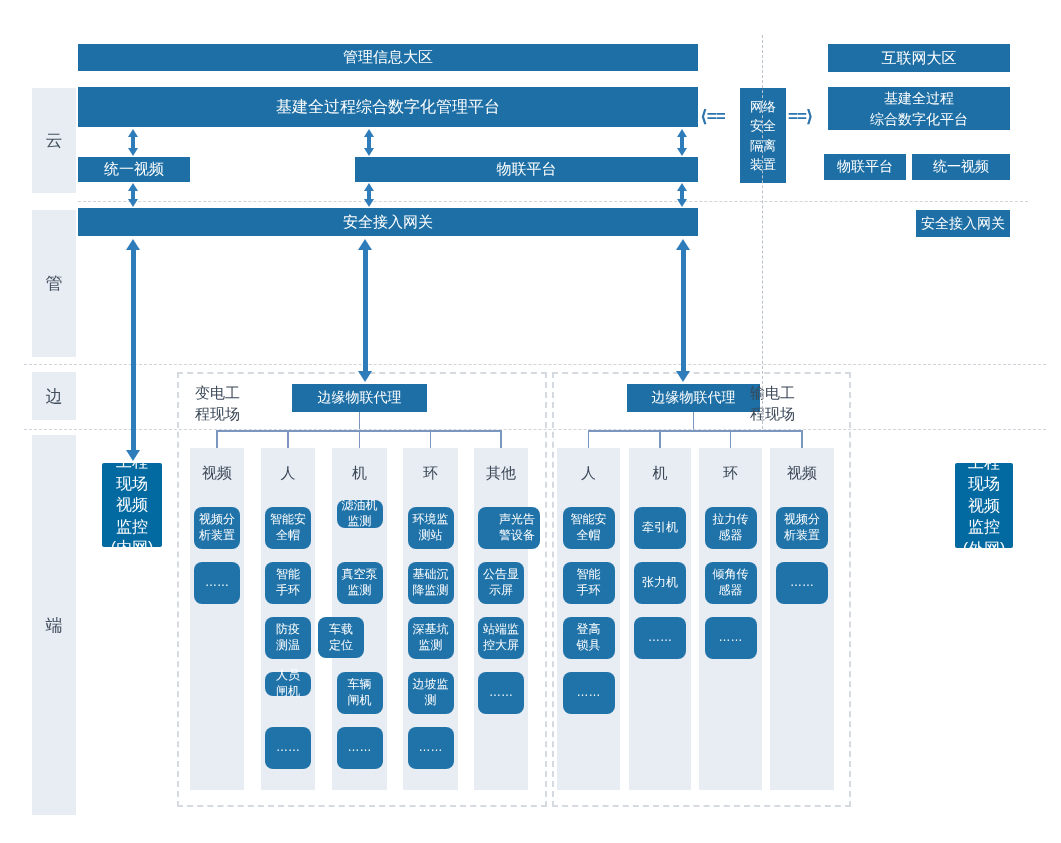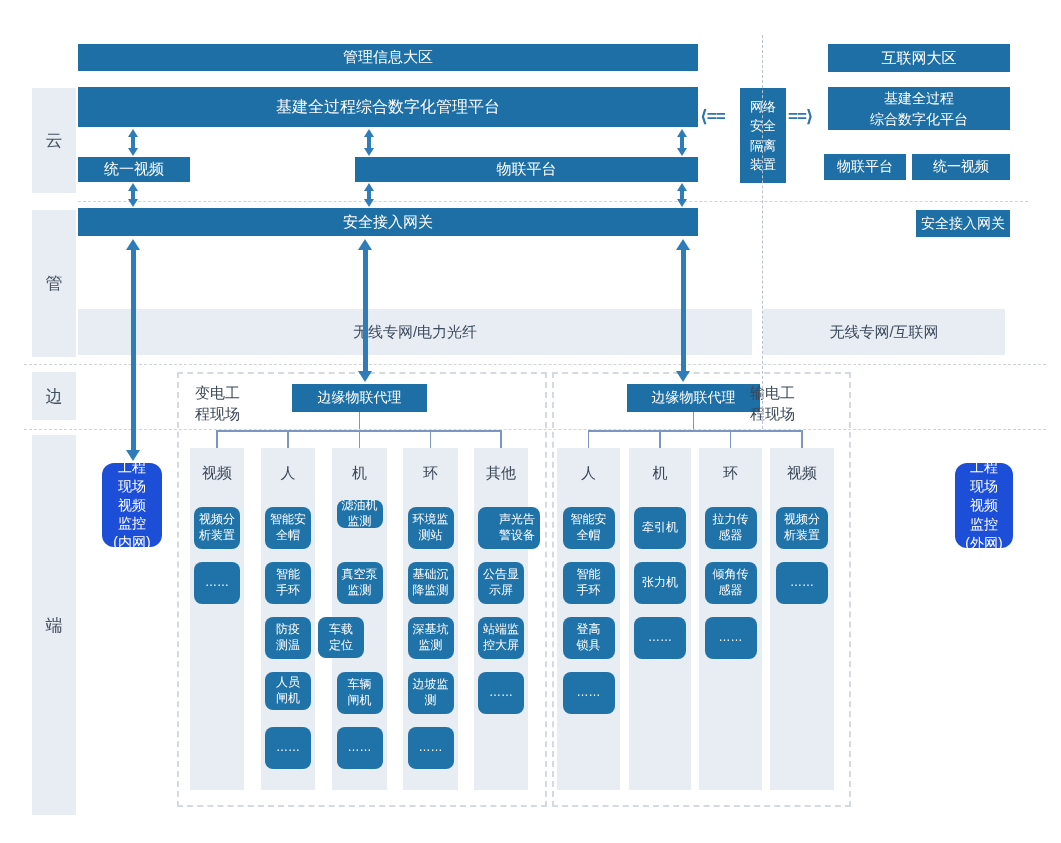--- a/index.html
+++ b/index.html
@@ -24,21 +24,21 @@
   #bar-net-right{left:763px;top:309px;width:242px;height:46px;font-size:15px;}
   #r-title{left:828px;top:44px;width:182px;height:28px;font-size:15px;}
   #r-platform{left:828px;top:87px;width:182px;height:43px;font-size:14px;line-height:1.5;}
   #r-iot{left:824px;top:154px;width:82px;height:26px;font-size:14px;}
   #r-video{left:912px;top:154px;width:98px;height:26px;font-size:14px;}
   #r-gateway{left:916px;top:210px;width:94px;height:27px;font-size:14px;}
   #isolation{left:740px;top:88px;width:46px;height:95px;font-size:13px;line-height:1.5;z-index:1;}
   .iso-arrow{position:absolute;color:#2e75ad;font-weight:bold;font-size:17px;letter-spacing:-1px;}
   #iso-left{left:700px;top:106px;}
   #iso-right{left:788px;top:106px;}
-  .monitor{position:absolute;background:#1d4ed8;color:#fff;border-radius:12px;font-size:14px;
+  .monitor{position:absolute;background:#0369a1;color:#fff;border-radius:2px;font-size:16px;
        line-height:1.35;display:flex;align-items:center;justify-content:center;text-align:center;}
   #mon-intra{left:102px;top:463px;width:60px;height:84px;}
   #mon-inter{left:955px;top:463px;width:58px;height:85px;}
   .groupbox{position:absolute;border:2px dashed #d5dae1;z-index:0;}
   #g1-box{left:177px;top:372px;width:366px;height:431px;}
   #g2-box{left:552px;top:372px;width:295px;height:431px;}
   #g1-agent{left:292px;top:384px;width:135px;height:28px;font-size:14px;}
   #g2-agent{left:627px;top:384px;width:133px;height:28px;font-size:14px;}
   .sitelabel{position:absolute;font-size:15px;color:#3a4757;line-height:1.4;text-align:left;}
   #g1-label{left:195px;top:382px;width:64px;}
@@ -66,22 +66,20 @@
   <div class="layer" id="lbl-cloud">云</div>
   <div class="layer" id="lbl-pipe">管</div>
   <div class="layer" id="lbl-edge">边</div>
   <div class="layer" id="lbl-device">端</div>
 
   <div class="bar" id="bar-platform">基建全过程综合数字化管理平台</div>
   <div class="bar" id="bar-mgmt">管理信息大区</div>
   <div class="bar" id="bar-video">统一视频</div>
   <div class="bar" id="bar-iot">物联平台</div>
   <div class="bar" id="bar-gateway">安全接入网关</div>
-  <div class="graybar" id="bar-net-left">无线专网/电力光纤</div>
-  <div class="graybar" id="bar-net-right">无线专网/互联网</div>
 
   <div class="bar pre" id="isolation">网络
 安全
 隔离
 装置</div>
   <span class="iso-arrow" id="iso-left">⟨==</span>
   <span class="iso-arrow" id="iso-right">==⟩</span>
 
   <div class="bar" id="r-title">互联网大区</div>
   <div class="bar pre" id="r-platform">基建全过程
@@ -127,21 +125,21 @@
 析装置</div>
     <div class="item pre" style="left: 194px; top: 562px; width: 46px; height: 42px;">……</div>
     <div class="strip" style="left: 261px; top: 448px; width: 54px; height: 342px;"></div>
     <div class="colheader" style="left: 261px; top: 464px; width: 54px;">人</div>
     <div class="item pre" style="left: 265px; top: 507px; width: 46px; height: 42px;">智能安
 全帽</div>
     <div class="item pre" style="left: 265px; top: 562px; width: 46px; height: 42px;">智能
 手环</div>
     <div class="item pre" style="left: 265px; top: 617px; width: 46px; height: 42px;">防疫
 测温</div>
-    <div class="item pre" style="left: 265px; top: 672px; width: 46px; height: 38px;">人员
+    <div class="item pre" style="left: 265px; top: 672px; width: 46px; height: 24px;">人员
 闸机</div>
     <div class="item pre" style="left: 265px; top: 727px; width: 46px; height: 42px;">……</div>
     <div class="strip" style="left: 332px; top: 448px; width: 55px; height: 342px;"></div>
     <div class="colheader" style="left: 332px; top: 464px; width: 55px;">机</div>
     <div class="item pre" style="left: 336.5px; top: 500px; width: 46px; height: 28px;">滤油机
 监测</div>
     <div class="item pre" style="left: 336.5px; top: 562px; width: 46px; height: 42px;">真空泵
 监测</div>
     <div class="item pre" style="left: 318px; top: 617px; width: 46px; height: 41px;">车载
 定位</div>

